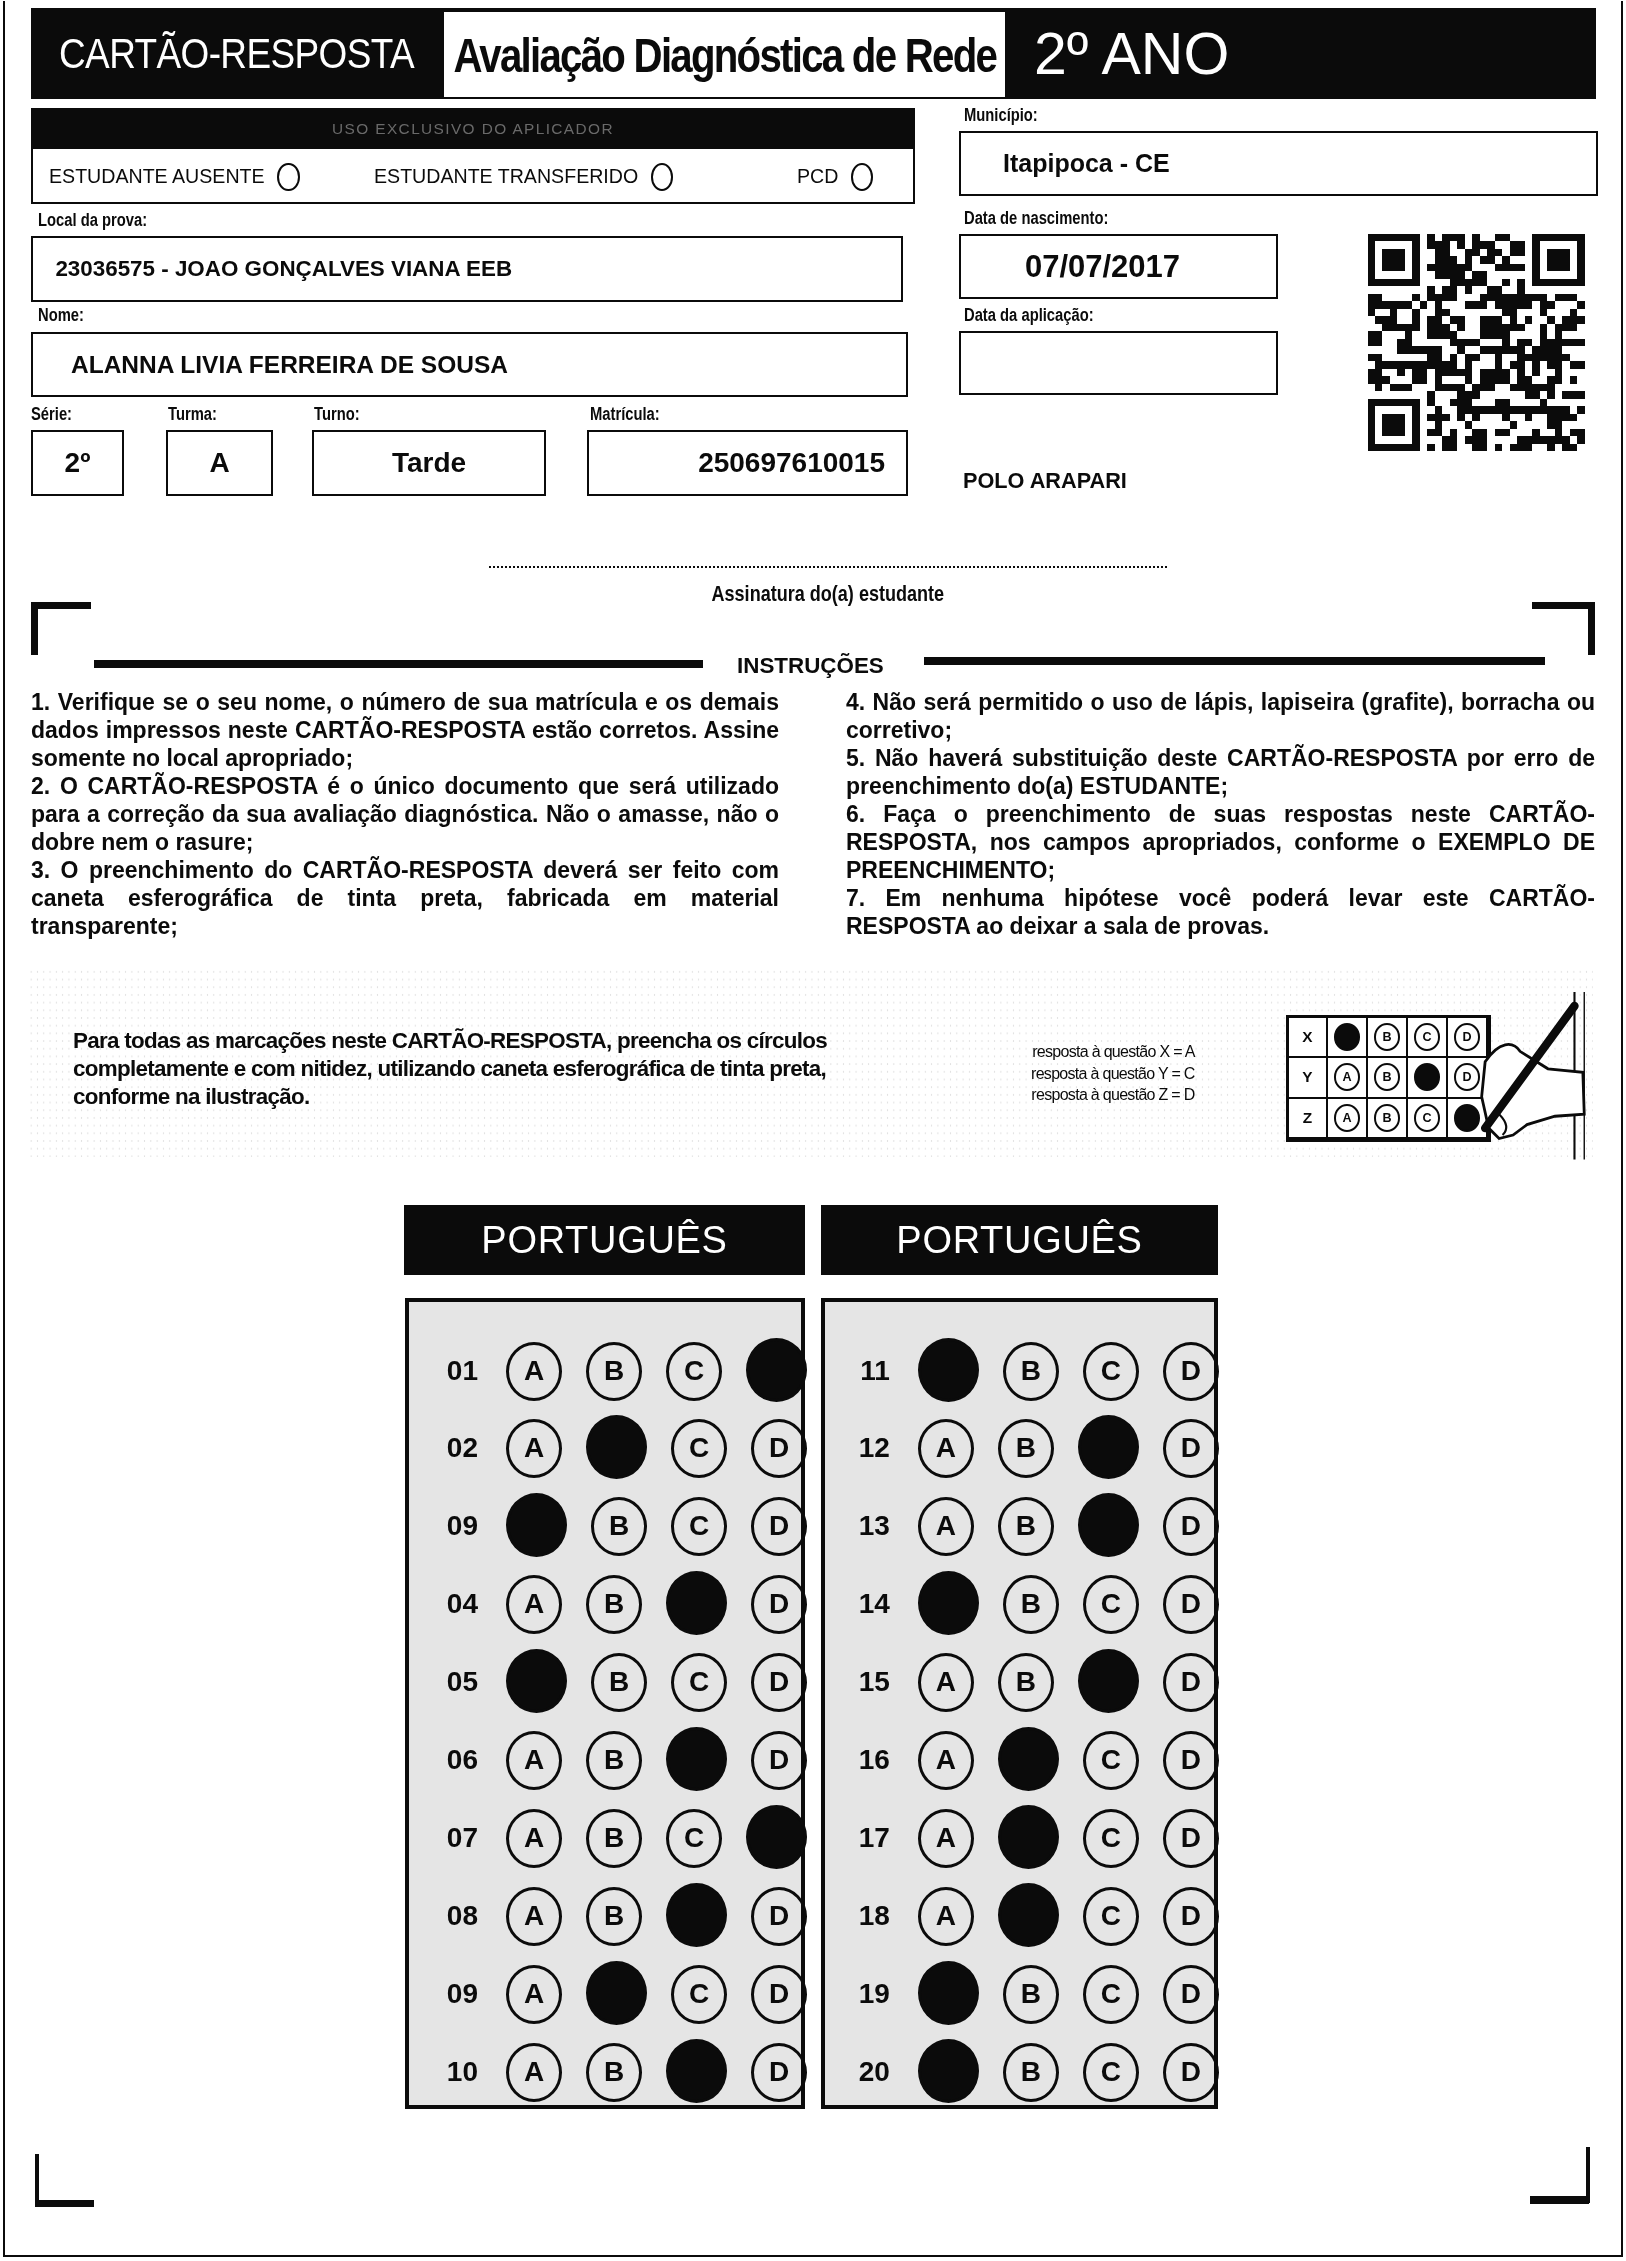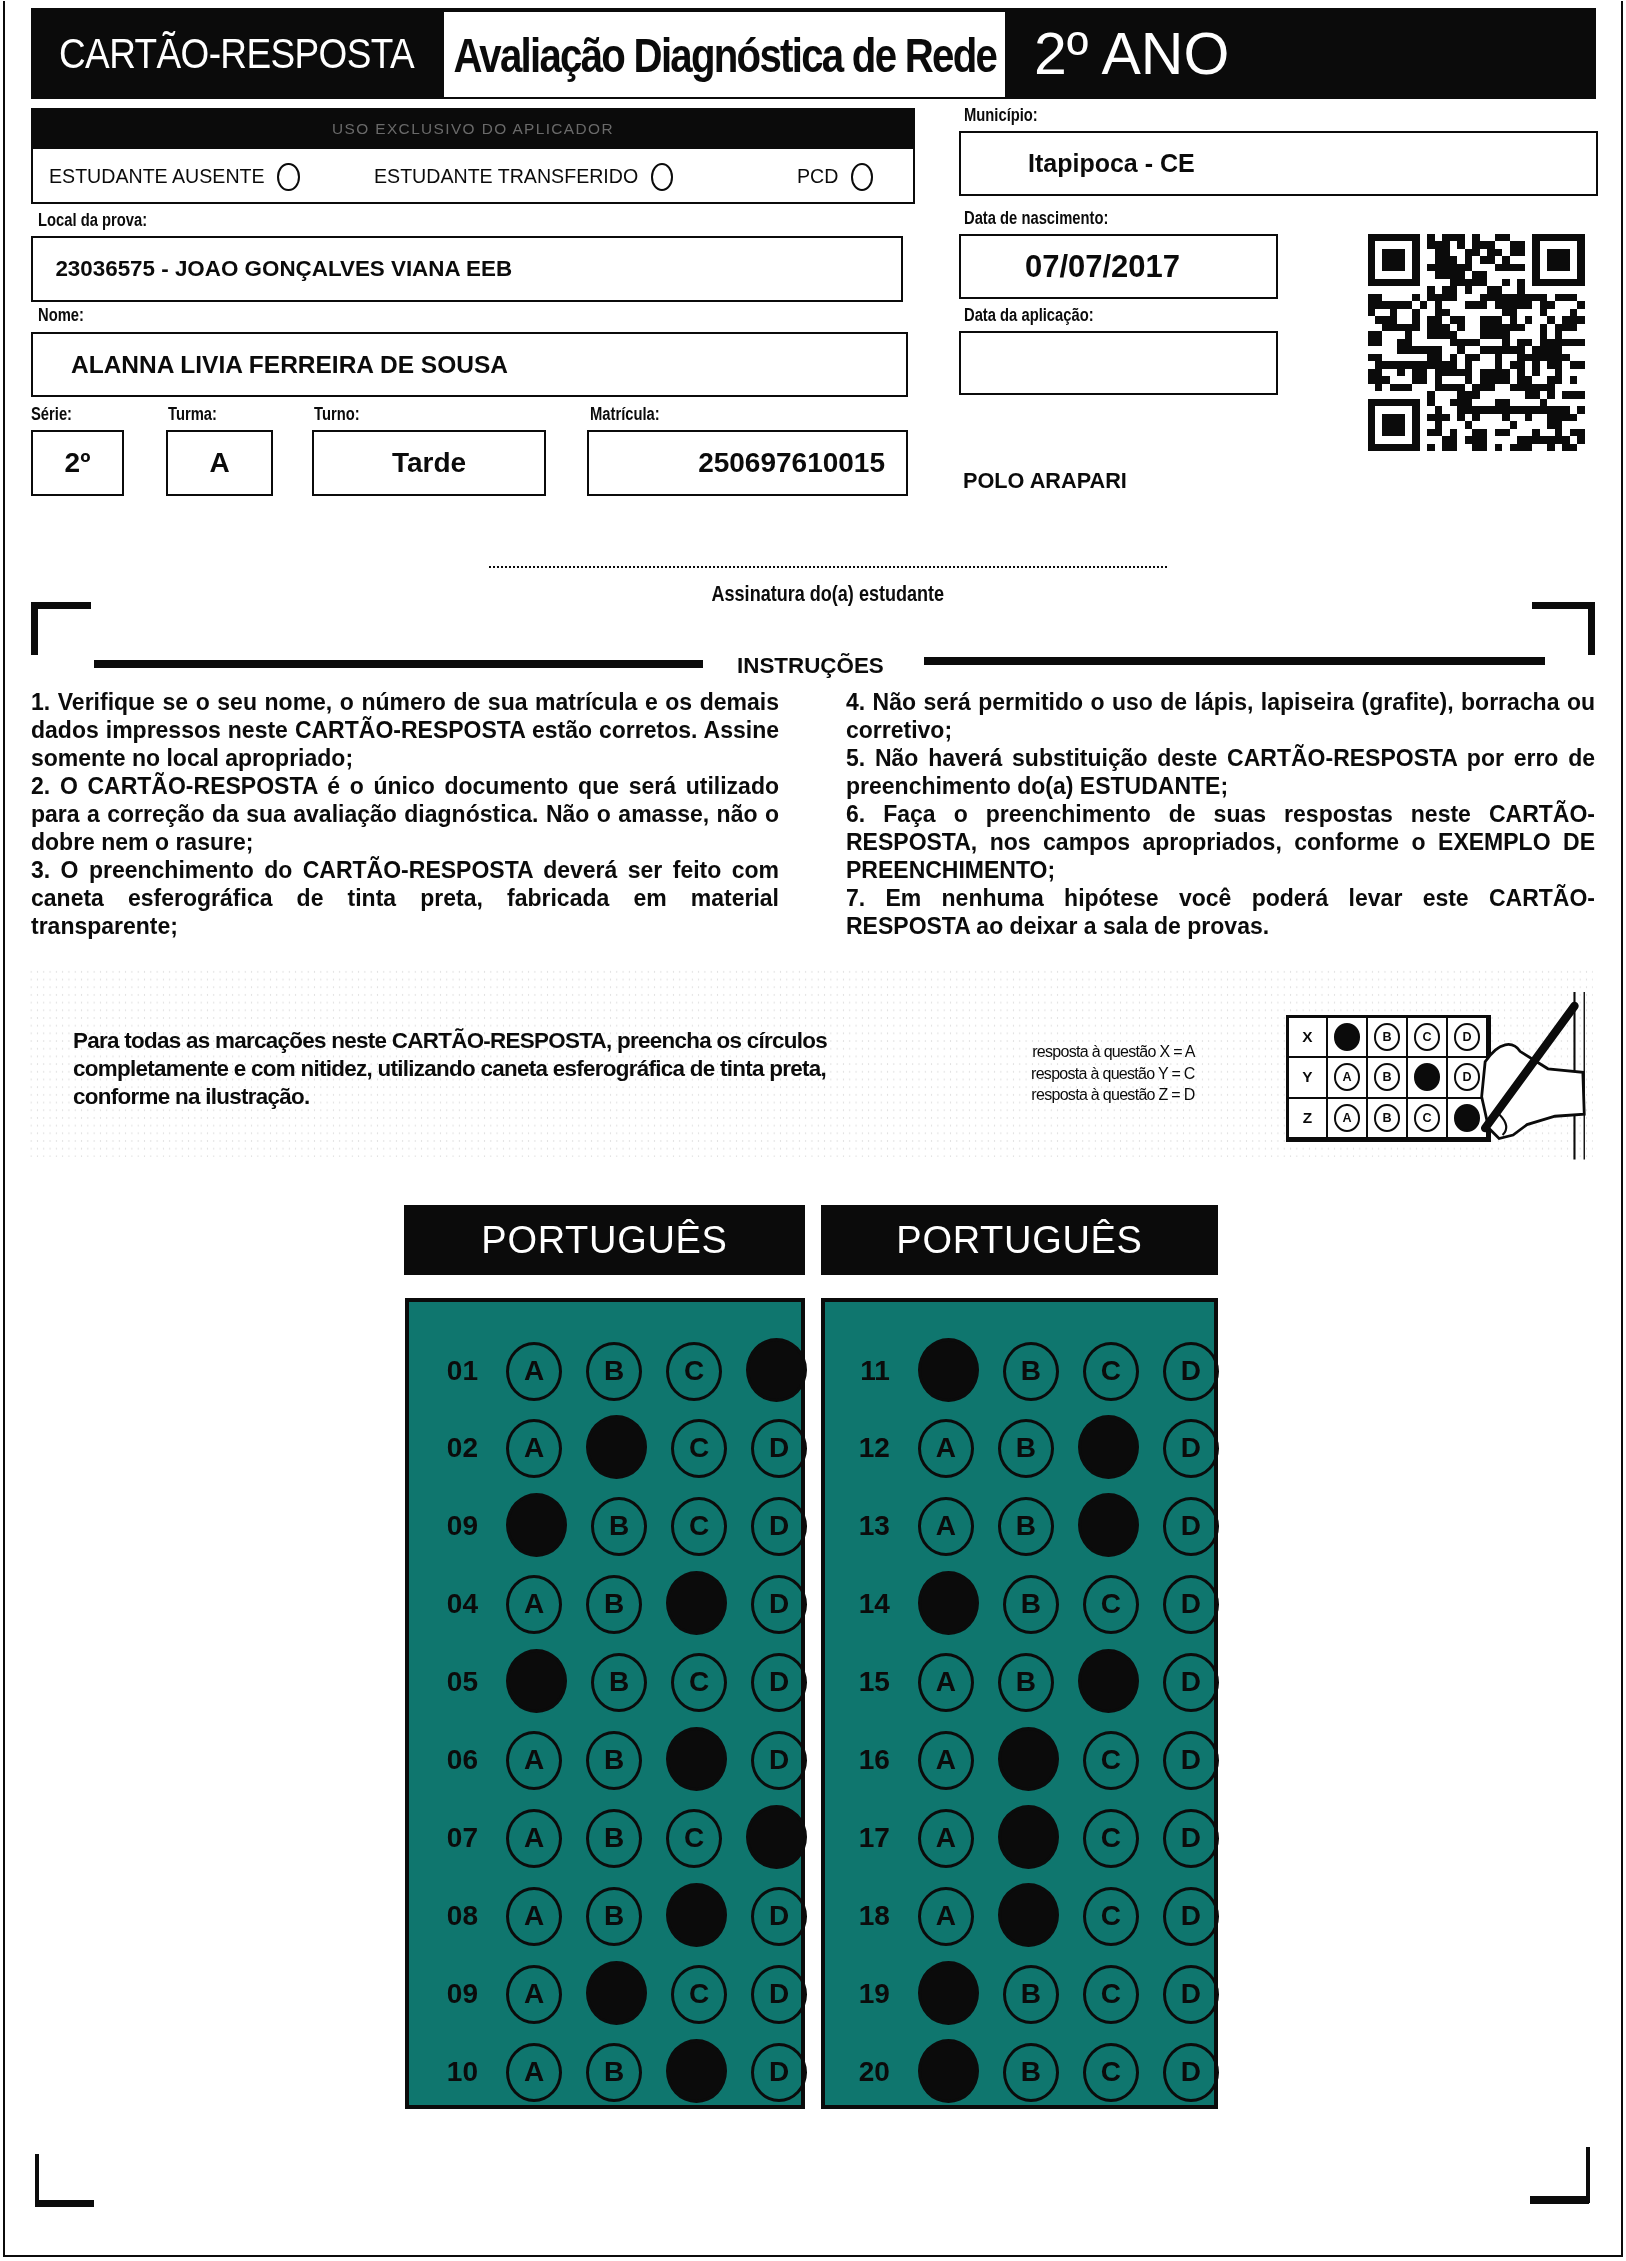--- a/index.html
+++ b/index.html
@@ -44,21 +44,21 @@
   .example-text { left:73px; top:1027px; width:804px; font-weight:bold; font-size:22.4px; line-height:28px; letter-spacing:-0.7px; }
   .example-legend { left:1031px; top:1041px; font-weight:normal; font-size:16px; line-height:21.7px; text-align:right; letter-spacing:-0.7px; }
 
   .ex-grid { left:1286px; top:1015px; width:205px; height:127px; border:3.5px solid #0b0b0b; box-sizing:border-box; display:grid; grid-template-columns: 39px repeat(4, 1fr); grid-template-rows: repeat(3, 1fr); background:#fff; }
   .ex-cell { border-right:2.1px solid #0b0b0b; border-bottom:2.1px solid #0b0b0b; display:flex; align-items:center; justify-content:center; font-weight:bold; font-size:15.4px; }
   .ex-bubble { width:26.6px; height:28px; border:2.1px solid #0b0b0b; border-radius:50%; box-sizing:border-box; display:flex; align-items:center; justify-content:center; font-size:12.6px; font-weight:bold; }
   .ex-bubble.filled { background:#0b0b0b; }
 
   
   .subj-head { top:1205px; height:70px; background:#0b0b0b; color:#fff; font-size:38px; display:flex; align-items:center; justify-content:center; letter-spacing:0.7px; }
-  .grid-box { top:1298px; height:811px; border:4.2px solid #0b0b0b; box-sizing:border-box; background:#0f766e; }
+  .grid-box { top:1298px; height:811px; border:4.2px solid #0b0b0b; box-sizing:border-box; background:#e5e5e5; }
   .row { position:absolute; left:0; height:70px; display:flex; align-items:center; }
   .qnum { width:55px; text-align:right; font-weight:bold; font-size:28px; margin-right:4.2px; }
   .bubble { width:56px; height:59px; border:3.5px solid #0b0b0b; border-radius:50%; box-sizing:border-box; margin-left:24px; display:flex; align-items:center; justify-content:center; font-weight:bold; font-size:28px; }
   .bubble:first-of-type { margin-left:0; }
   .bubble.filled { background:#0b0b0b; border-color:#0b0b0b; width:61px; height:64px; margin-top:-2.8px; }
 </style>
 </head>
 <body>
 
 <div class="abs page-border"></div>
@@ -79,21 +79,21 @@
 <div class="abs app-row" style="left:374px;">
   <span>ESTUDANTE TRANSFERIDO</span>
   <span class="radio"></span>
 </div>
 <div class="abs app-row" style="left:797px;">
   <span>PCD</span>
   <span class="radio"></span>
 </div>
 
 <div class="abs lbl" style="left:964px; top:105px;">Município:</div>
-<div class="abs field" style="left:959px; top:131px; width:639px; height:65px; padding-left:67px;">
+<div class="abs field" style="left:959px; top:131px; width:639px; height:65px; padding-left:42px;">
   <span class="field-text">Itapipoca - CE</span>
 </div>
 
 <div class="abs lbl" style="left:38px; top:210px;">Local da prova:</div>
 <div class="abs field" style="left:31px; top:236px; width:872px; height:66px; padding-left:22.4px;">
   <span class="field-text" style="font-size:22.4px;">23036575 - JOAO GONÇALVES VIANA EEB</span>
 </div>
 
 <div class="abs lbl" style="left:964px; top:208px;">Data de nascimento:</div>
 <div class="abs field" style="left:959px; top:234px; width:319px; height:65px; justify-content:center; padding-right:32px;">

